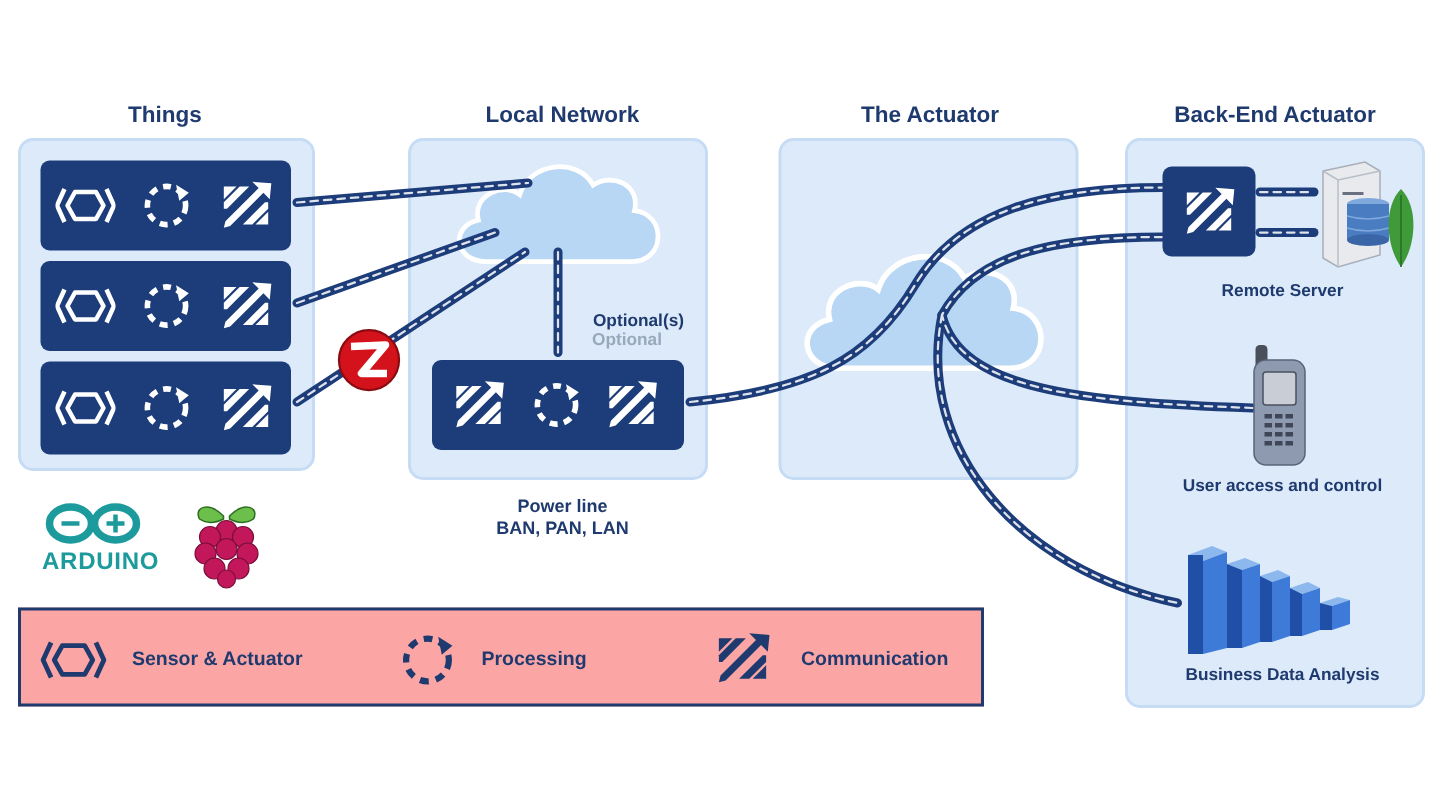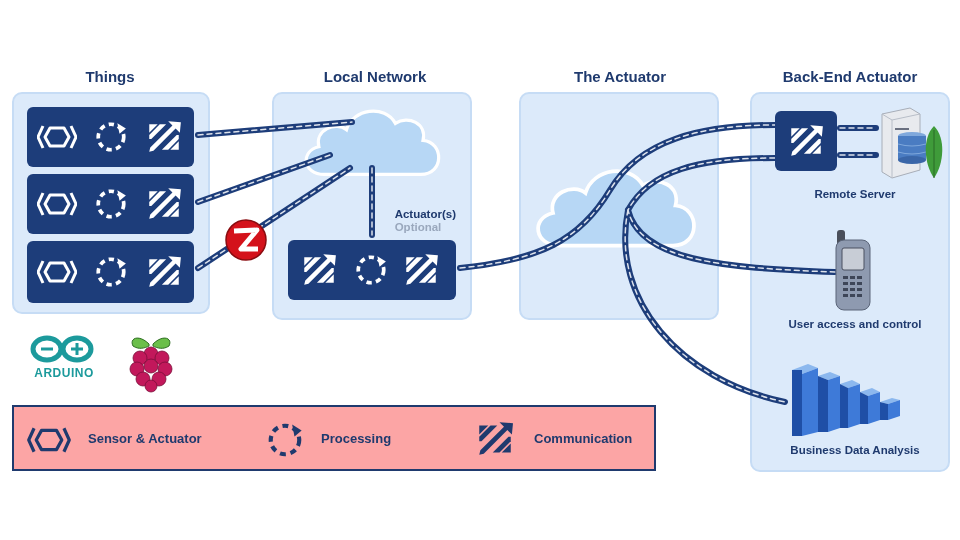--- a/index.html
+++ b/index.html
@@ -121,35 +121,37 @@
   <svg class="abs" style="left:118px;top:14px;color:#fff;" width="38" height="34">
       <use href="#comm"></use>
     </svg>
 </div>
 
 <svg class="abs" style="left:224px;top:218px;" width="44" height="44">
   <circle cx="22" cy="22" r="20" fill="#d4121b" stroke="#8a0c10" stroke-width="1.5"></circle>
   <path d="M10 13 L33 12 L17 31 L34 31" fill="none" stroke="#ffffff" stroke-width="5" stroke-linejoin="round"></path>
 </svg>
 
-<div class="abs label" style="left:380px;top:208px;width:76px;text-align:right;">Actuator(s)</div>
+<div class="abs label" style="left:380px;top:208px;width:76px;text-align:right;">Optional(s)</div>
 <div class="abs label" style="left:380px;top:221px;width:76px;text-align:center;color:#9aa8bd;">Optional</div>
 <div class="abs node" style="left:288px;top:240px;width:168px;height:60px;">
   <svg class="abs" style="left:12px;top:13px;color:#fff;" width="38" height="34">
       <use href="#comm"></use>
     </svg>
   <svg class="abs" style="left:66px;top:13px;color:#fff;" width="34" height="34">
       <use href="#proc"></use>
     </svg>
   <svg class="abs" style="left:114px;top:13px;color:#fff;" width="38" height="34">
       <use href="#comm"></use>
     </svg>
 </div>
 
 <div class="abs label" style="left:300px;top:330px;width:150px;font-size:12px;line-height:15px;">
+  <div>Power line</div>
+  <div>BAN, PAN, LAN</div>
 </div>
 
 <div class="abs node" style="left:775px;top:111px;width:62px;height:60px;">
   <svg class="abs" style="left:12px;top:13px;color:#fff;" width="38" height="34">
       <use href="#comm"></use>
     </svg>
 </div>
 
 <svg class="abs" style="left:876px;top:108px;" width="70" height="72">
   <path d="M6 6 L34 0 L44 6 L44 62 L16 70 L6 64 Z" fill="#e8eaee" stroke="#a8aeb8"></path>
@@ -210,21 +212,21 @@
 <div class="abs label" style="left:760px;top:444px;width:190px;">Business Data Analysis</div>
 
 <svg class="abs" style="left:28px;top:333px;" width="72" height="34">
   <g fill="none" stroke="#1c9a9c" stroke-width="5">
     <ellipse cx="19" cy="16" rx="14" ry="11"></ellipse>
     <ellipse cx="49" cy="16" rx="14" ry="11"></ellipse>
   </g>
   <path d="M13 16 L25 16" stroke="#1c9a9c" stroke-width="3"></path>
   <path d="M43 16 L55 16 M49 10 L49 22" stroke="#1c9a9c" stroke-width="3"></path>
 </svg>
-<div class="abs" style="left:28px;top:366px;width:72px;font-weight:bold;font-size:12px;color:#1c9a9c;text-align:center;letter-spacing:0.5px;">ARDUINO</div>
+<div class="abs" style="left:28px;top:366px;width:72px;font-weight:bold;font-size:16px;color:#1c9a9c;text-align:center;letter-spacing:0.5px;">ARDUINO</div>
 
 <svg class="abs" style="left:125px;top:332px;" width="52" height="62">
   <path d="M24 12 C14 2 4 6 8 14 C14 18 20 16 24 14 Z" fill="#6bbf4a" stroke="#2e6e22"></path>
   <path d="M28 12 C38 2 48 6 44 14 C38 18 32 16 28 14 Z" fill="#6bbf4a" stroke="#2e6e22"></path>
   <g fill="#c2185b" stroke="#7a0e38" stroke-width="0.8">
     <circle cx="26" cy="22" r="7"></circle>
     <circle cx="15" cy="26" r="7"></circle>
       <circle cx="37" cy="26" r="7"></circle>
     <circle cx="12" cy="37" r="7"></circle>
       <circle cx="26" cy="34" r="7"></circle>

